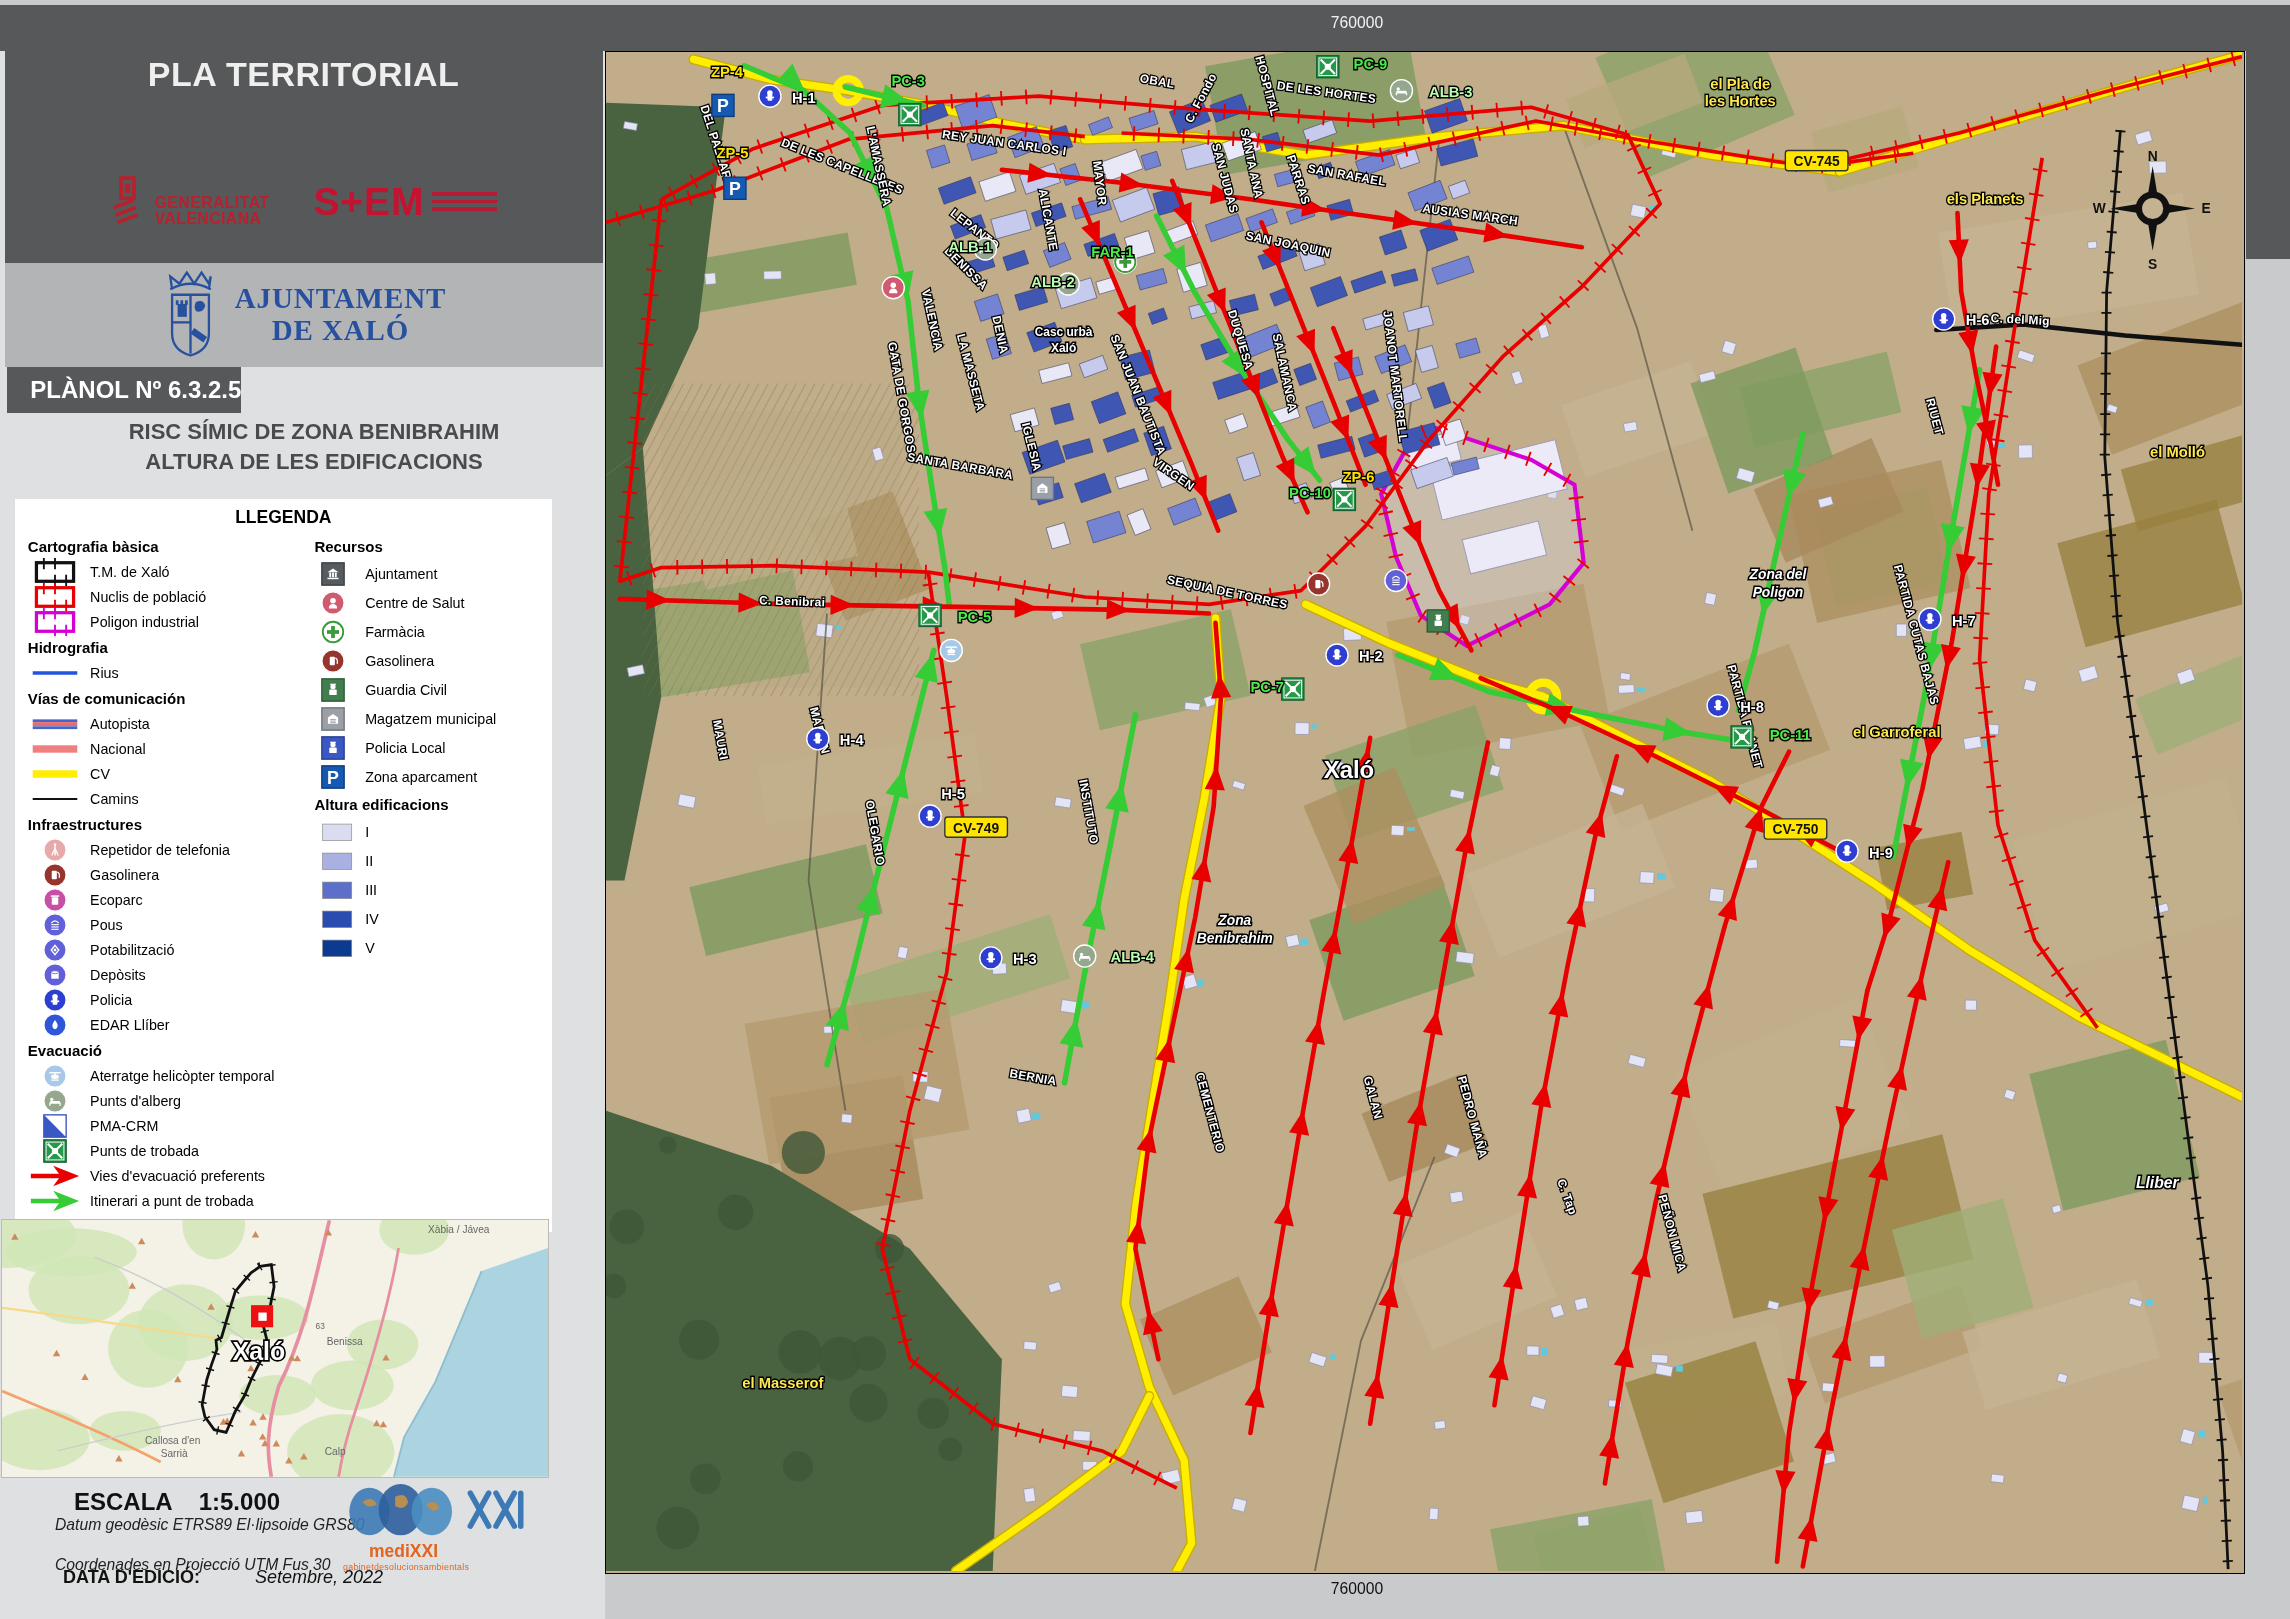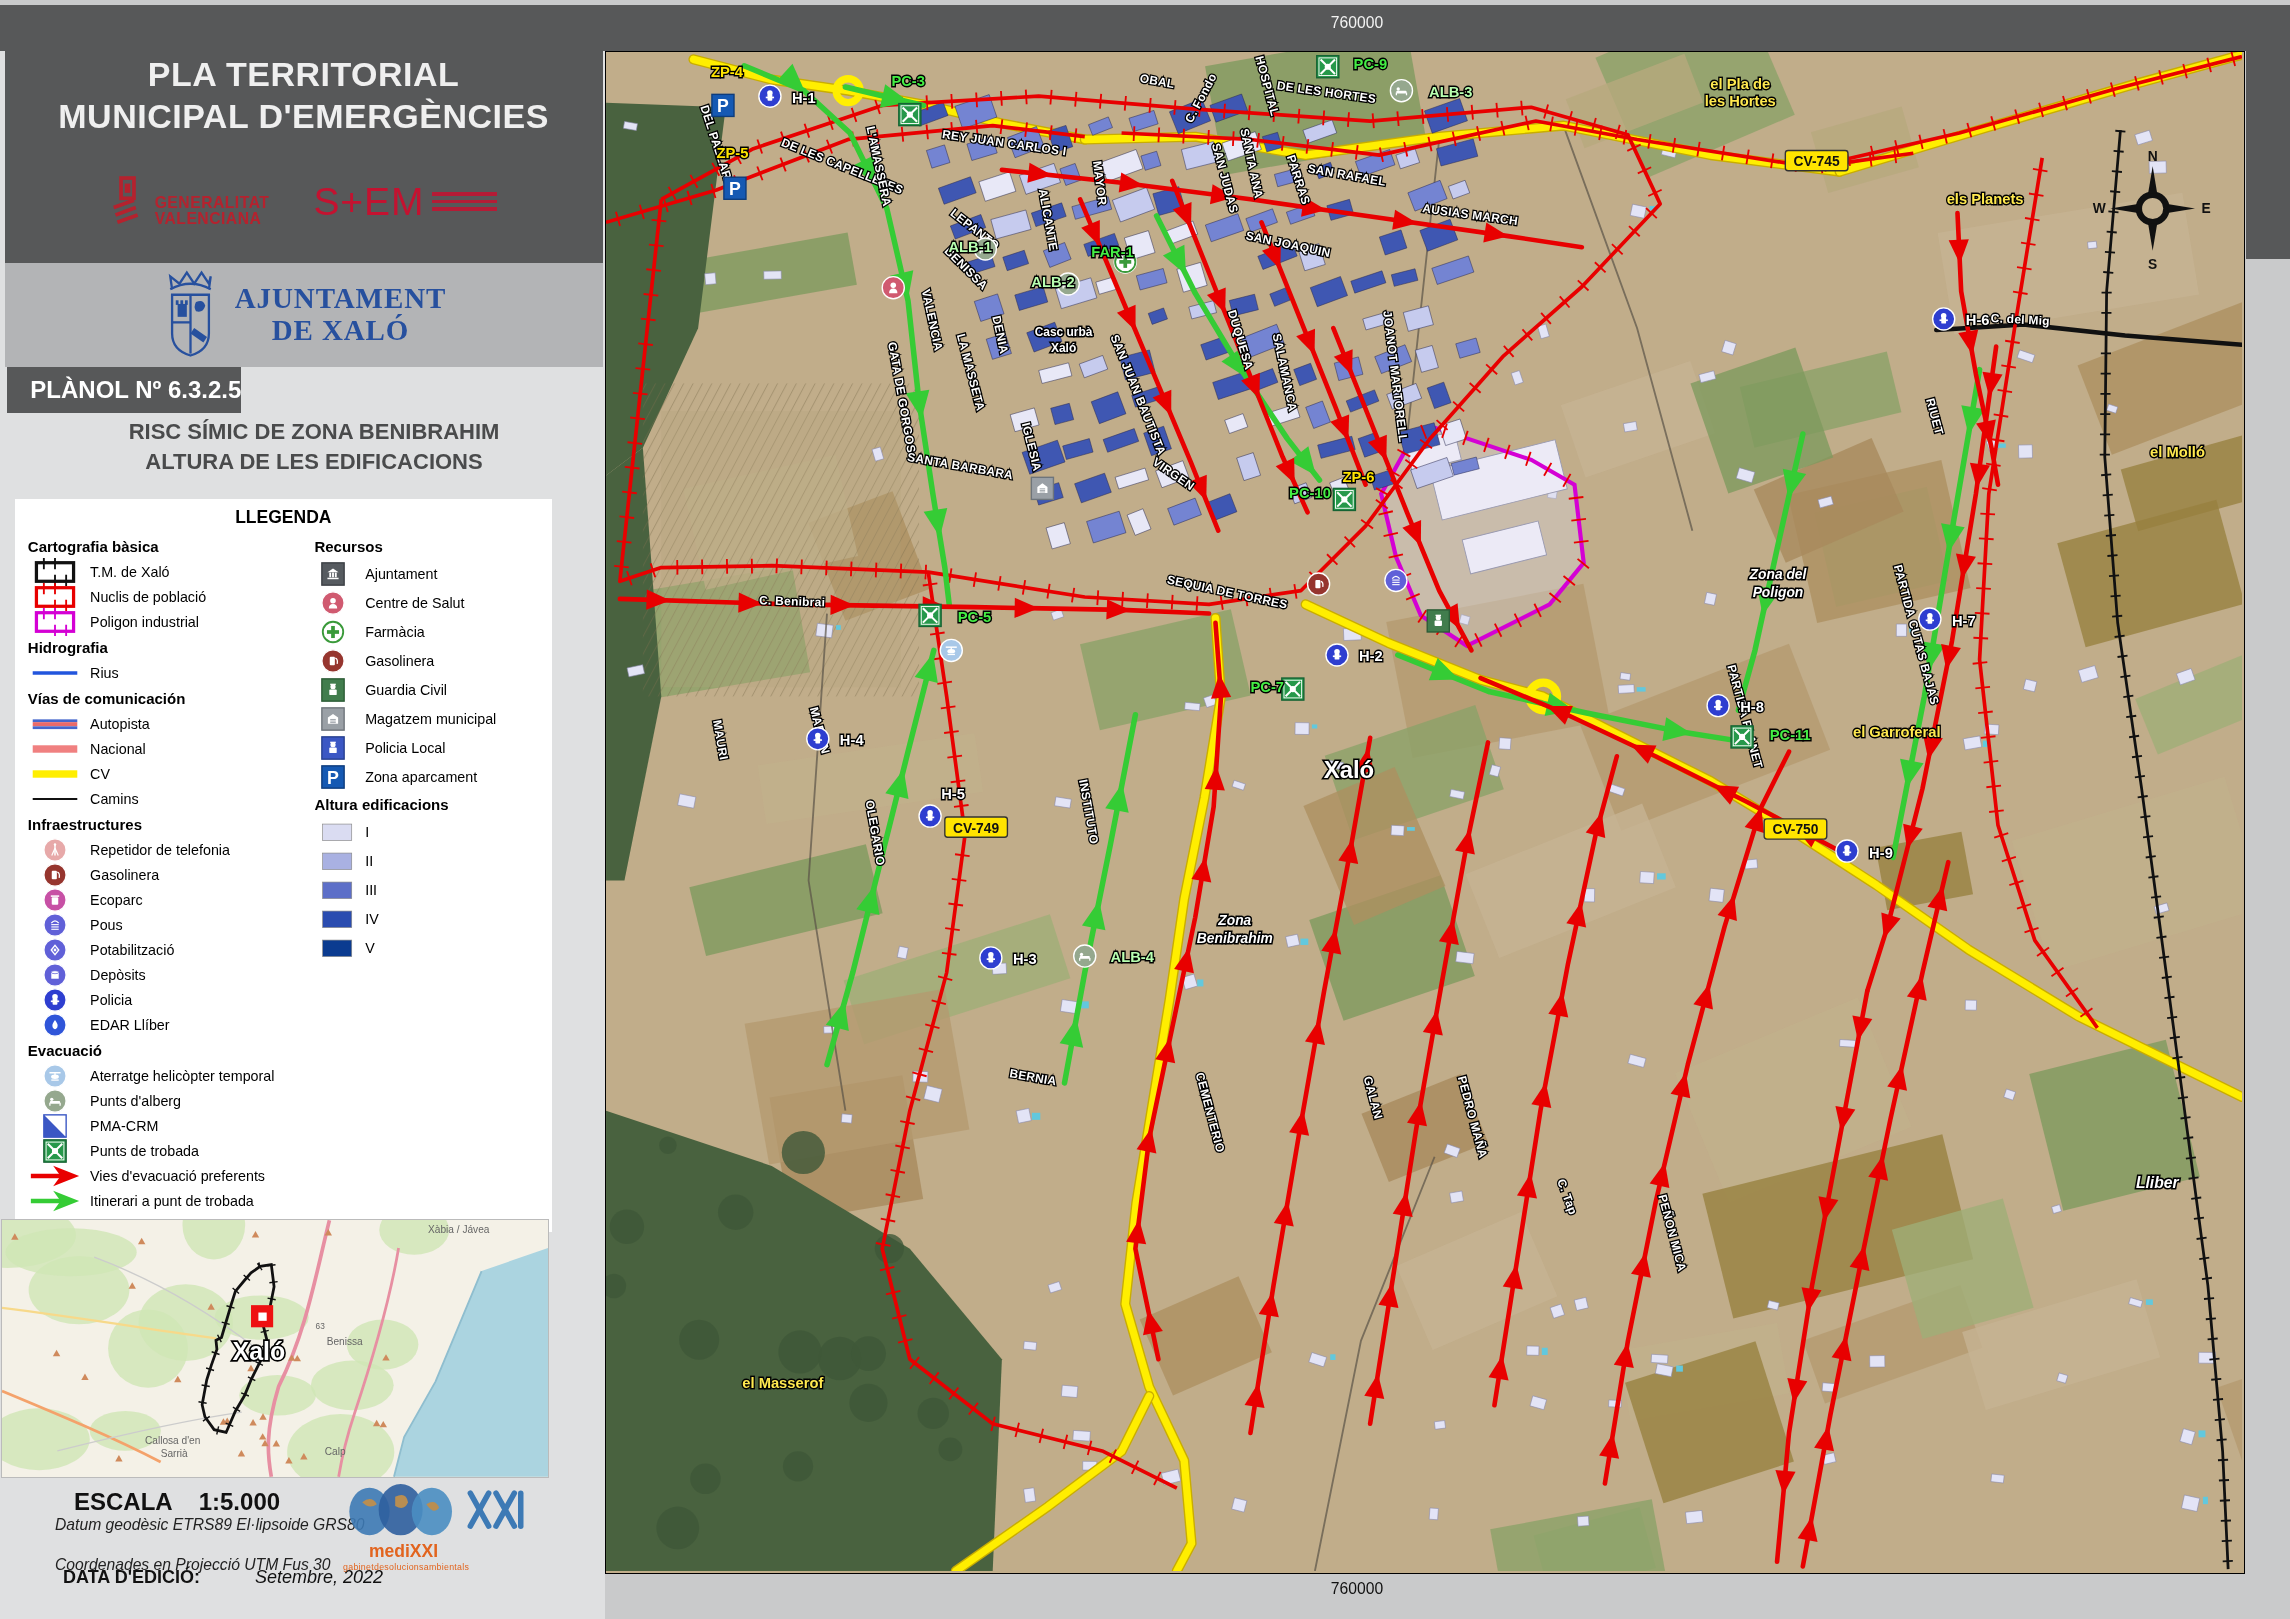--- a/index.html
+++ b/index.html
@@ -9,21 +9,21 @@
   .right-strip{left:2246px;top:4.6px;width:44px;height:254px;background:#575859;}
   .coord-top{left:1274px;top:14px;width:166px;text-align:center;color:#f2f2f2;font-size:15.7px;}
   .coord-bottom{left:1274px;top:1580px;width:166px;text-align:center;color:#111;font-size:15.7px;}
   .left-col-bg{left:0;top:51px;width:605px;height:1569px;background:#dfe0e1;}
   .title-block{left:4.6px;top:4.6px;width:598px;height:258px;background:#575859;color:#efefef;}
   .main-title{position:absolute;left:0;top:48px;width:100%;text-align:center;font-size:34px;font-weight:bold;line-height:1.25;letter-spacing:0.5px;}
   .logos-row{position:absolute;left:0;top:171px;width:100%;display:flex;justify-content:center;gap:44px;align-items:center;}
   .gva{display:flex;gap:9.2px;align-items:flex-end;}
   .gva-text{color:#b5222e;font-weight:bold;font-size:15.7px;line-height:1.05;letter-spacing:0.5px;}
   .sem{display:flex;gap:7.4px;align-items:center;}
-  .sem-main{color:#c41230;font-weight:normal;font-size:39px;letter-spacing:0.9px;}
+  .sem-main{color:#c41230;font-weight:bold;font-size:39px;letter-spacing:0.9px;}
   .sem-bars{display:flex;flex-direction:column;gap:3.7px;}
   .sem-bars div{width:65px;height:3.7px;background:#c41230;opacity:.85;}
   .ajt-band{left:4.6px;top:263px;width:598px;height:104px;background:#b3b4b6;display:flex;align-items:center;justify-content:center;gap:14.8px;}
   .ajt-name{color:#27509e;font-family:"Liberation Serif",serif;font-weight:bold;font-size:29px;line-height:1.1;text-align:center;letter-spacing:0.9px;}
   .planol-box{left:7.4px;top:367px;width:234px;height:46px;background:#575859;color:#fff;font-weight:bold;font-size:24px;display:flex;align-items:center;justify-content:flex-end;}
   .subtitle{left:37px;top:417px;width:554px;text-align:center;color:#4a4b4c;font-weight:bold;font-size:22px;line-height:1.35;}
   .legend-panel{left:14.8px;top:499px;width:537px;height:733px;background:#ffffff;}
   .legend-title{text-align:center;font-weight:bold;font-size:17.5px;padding-top:8.3px;}
   .legend-cols{display:flex;padding:5.5px 0 0 13px;gap:28px;}
   .lcol1{width:269px;}
@@ -50,21 +50,21 @@
 </head>
 <body>
 
 <div class="page">
   <div class="abs top-band"></div>
   <div class="abs right-strip"></div>
   <div class="abs left-col-bg"></div>
   <div class="abs coord-top">760000</div>
 
   <div class="abs title-block">
-    <div class="main-title"><span>PLA TERRITORIAL</span><br><span>MUNICIPAL D'EMERGÈNCIES</span></div>
+    <div class="main-title"><span>PLA TERRITORIAL</span><br></div>
     <div class="logos-row">
       <div class="gva">
         <svg width="35" height="52" viewBox="0 0 38 56">
           <rect x="12" y="2" width="14" height="22" fill="none" stroke="#b5222e" stroke-width="4"></rect>
           <rect x="16" y="8" width="6" height="10" fill="#b5222e"></rect>
           <g stroke="#b5222e" stroke-width="4">
             <line x1="4" y1="34" x2="26" y2="26"></line>
               <line x1="6" y1="42" x2="28" y2="34"></line>
               <line x1="8" y1="50" x2="30" y2="42"></line>
           </g>

